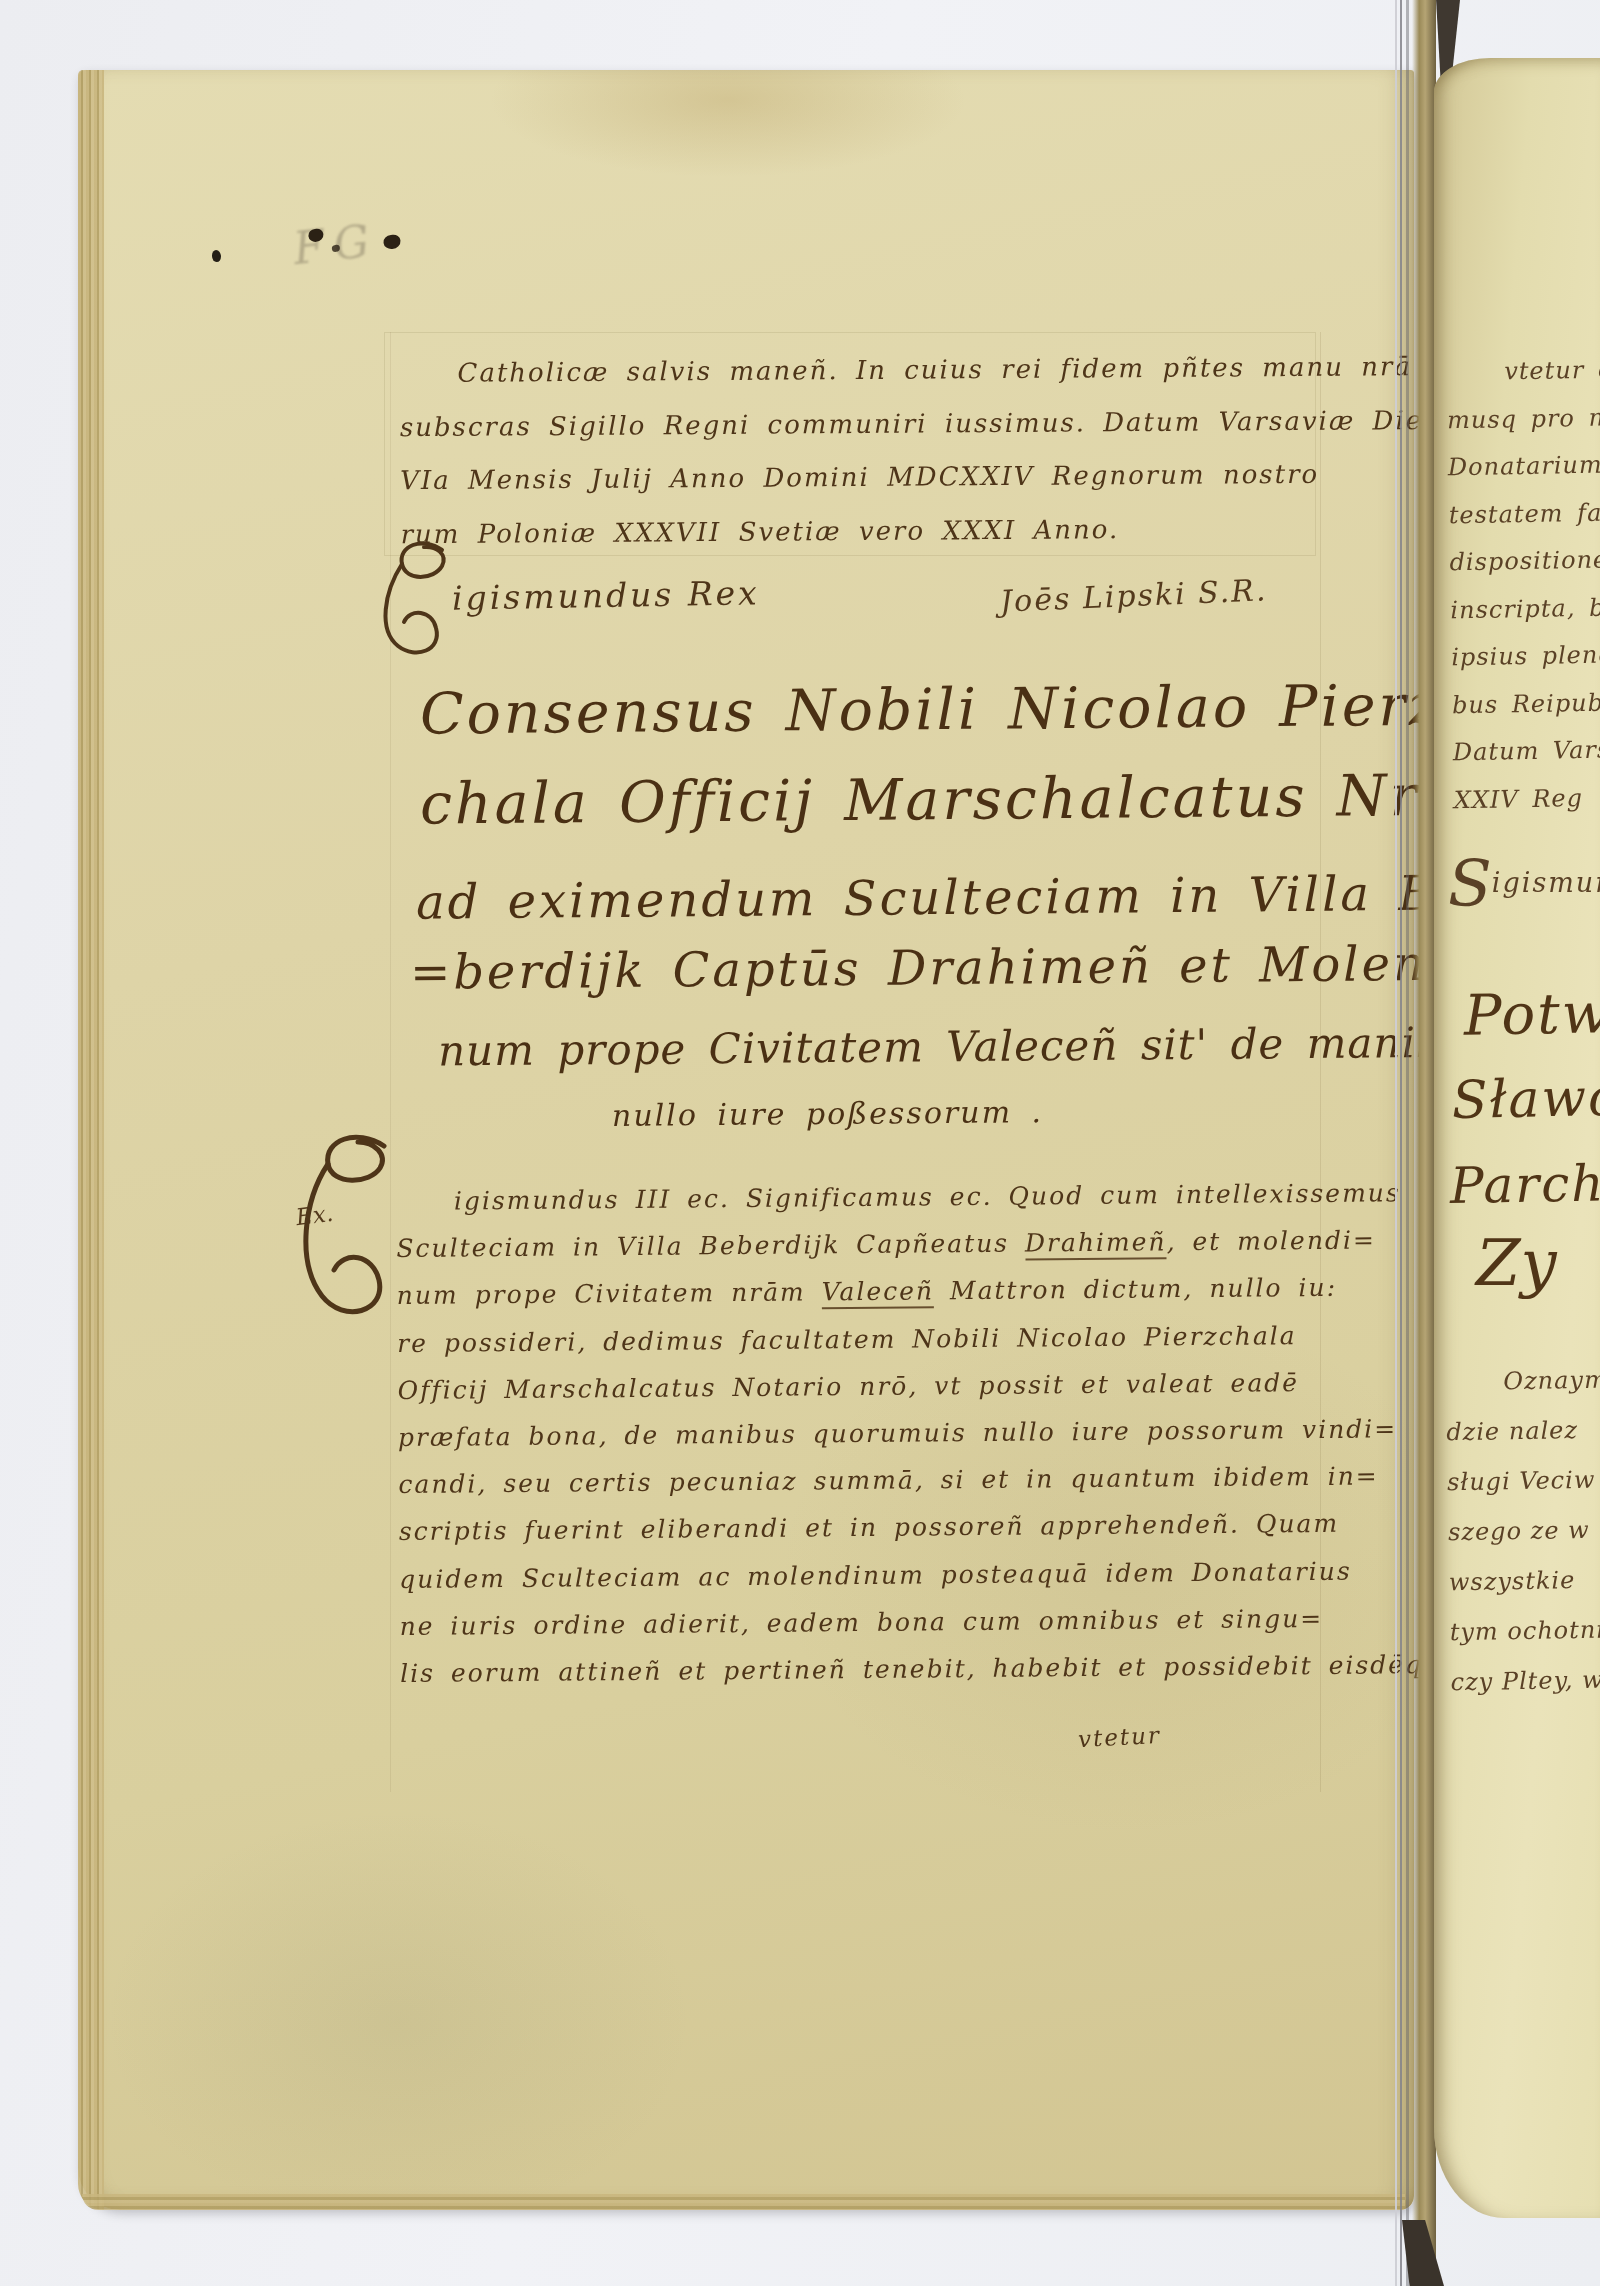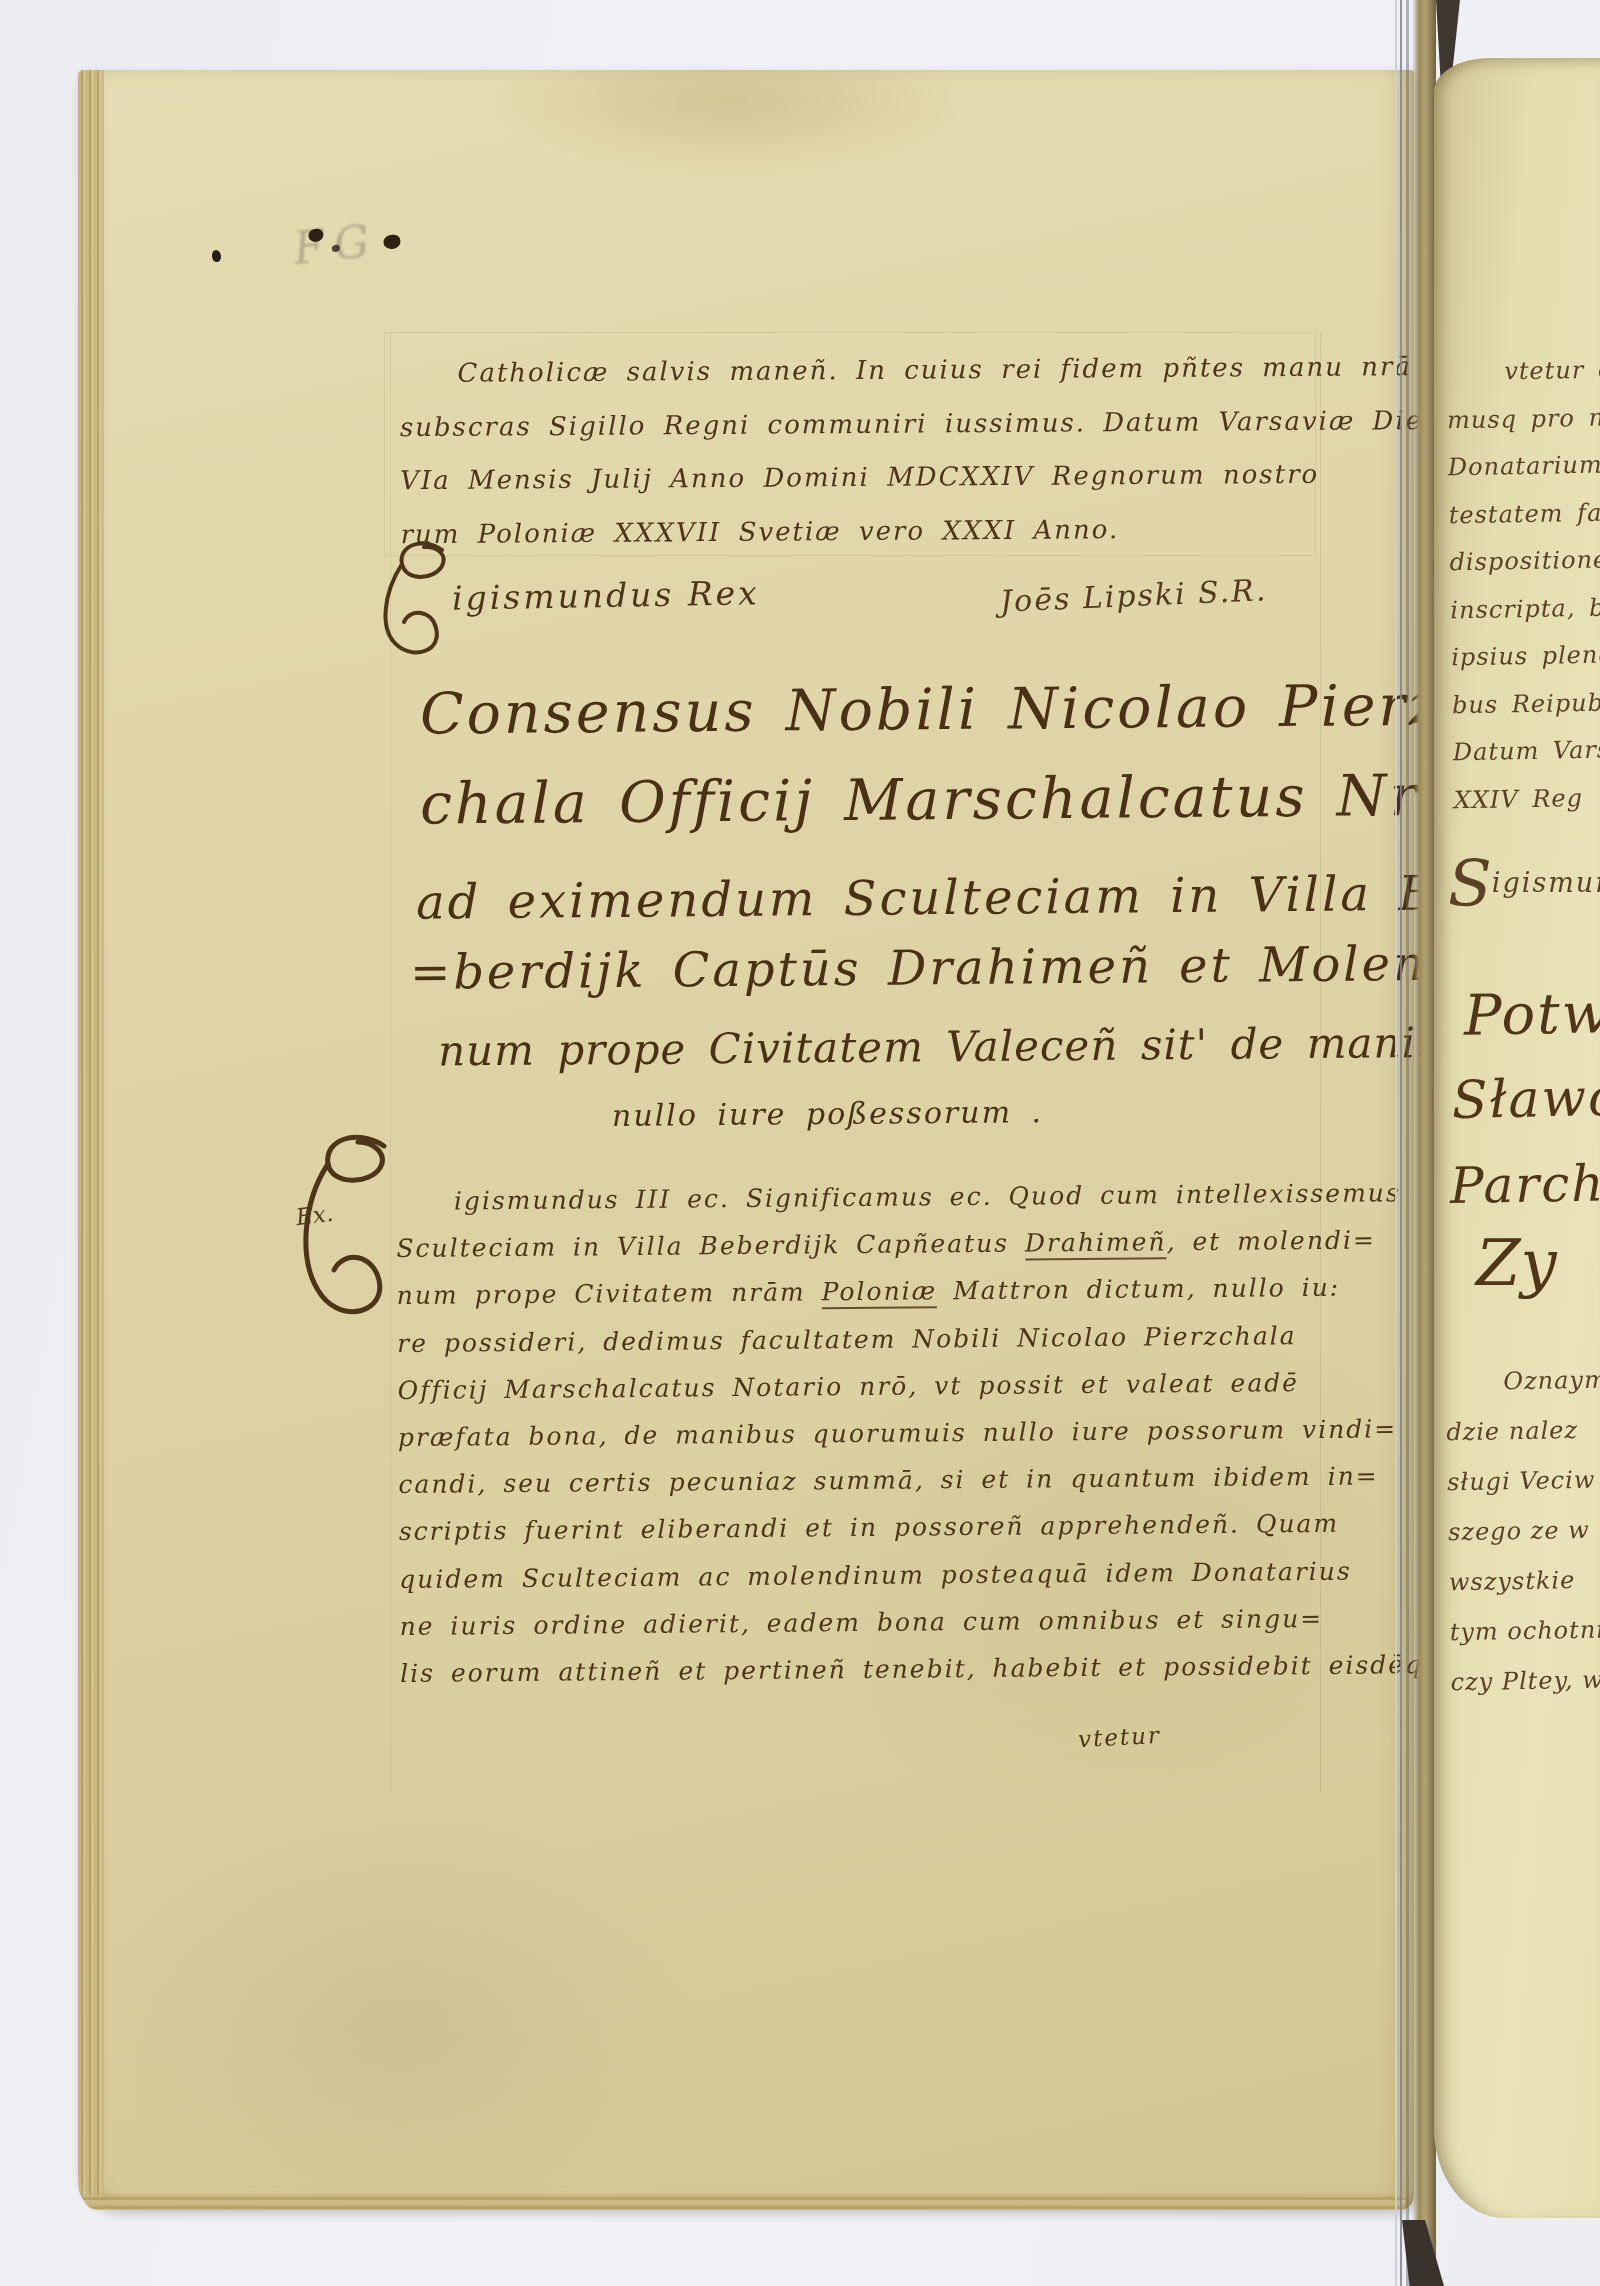--- a/index.html
+++ b/index.html
@@ -163,21 +163,21 @@
   <div class="margin-note hand">Ex.</div>
 
   <svg class="body-flourish" width="130" height="200" viewBox="0 0 130 200">
     <path d="M98 16 C70 -2 38 10 42 34 C46 56 84 54 94 38 C102 24 88 12 72 12" fill="none" stroke="#4e3519" stroke-width="5" stroke-linecap="round"></path>
     <path d="M42 34 C18 70 10 132 36 166 C58 194 100 182 93 150 C87 124 58 120 48 140" fill="none" stroke="#4e3519" stroke-width="5" stroke-linecap="round"></path>
   </svg>
 
   <div class="bodytext hand">
     <div class="bline"><span>igismundus III ec. Significamus ec.  Quod cum intellexissemus</span><span class="u-word"></span><span></span></div>
     <div class="bline"><span>Sculteciam in Villa Beberdijk Capñeatus </span><span class="u-word">Drahimeñ</span><span>, et molendi=</span></div>
-    <div class="bline"><span>num prope Civitatem nrām </span><span class="u-word">Poloniæ</span><span> Mattron dictum, nullo iu:</span></div>
+    <div class="bline"><span>num prope Civitatem nrām </span><span class="u-word">Valeceñ</span><span> Mattron dictum, nullo iu:</span></div>
     <div class="bline"><span>re possideri, dedimus facultatem Nobili Nicolao Pierzchala</span></div>
     <div class="bline"><span>Officij Marschalcatus Notario nrō, vt possit et valeat eadē</span></div>
     <div class="bline"><span>præfata bona, de manibus quorumuis nullo iure possorum vindi=</span></div>
     <div class="bline"><span>candi, seu certis pecuniaz summā, si et in quantum ibidem in=</span></div>
     <div class="bline"><span>scriptis fuerint eliberandi et in possoreñ apprehendeñ. Quam</span></div>
     <div class="bline"><span>quidem Sculteciam ac molendinum posteaquā idem Donatarius</span></div>
     <div class="bline"><span>ne iuris ordine adierit, eadem bona cum omnibus et singu=</span></div>
     <div class="bline"><span>lis eorum attineñ et pertineñ tenebit, habebit et possidebit eisdēq</span></div>
   </div>
 

